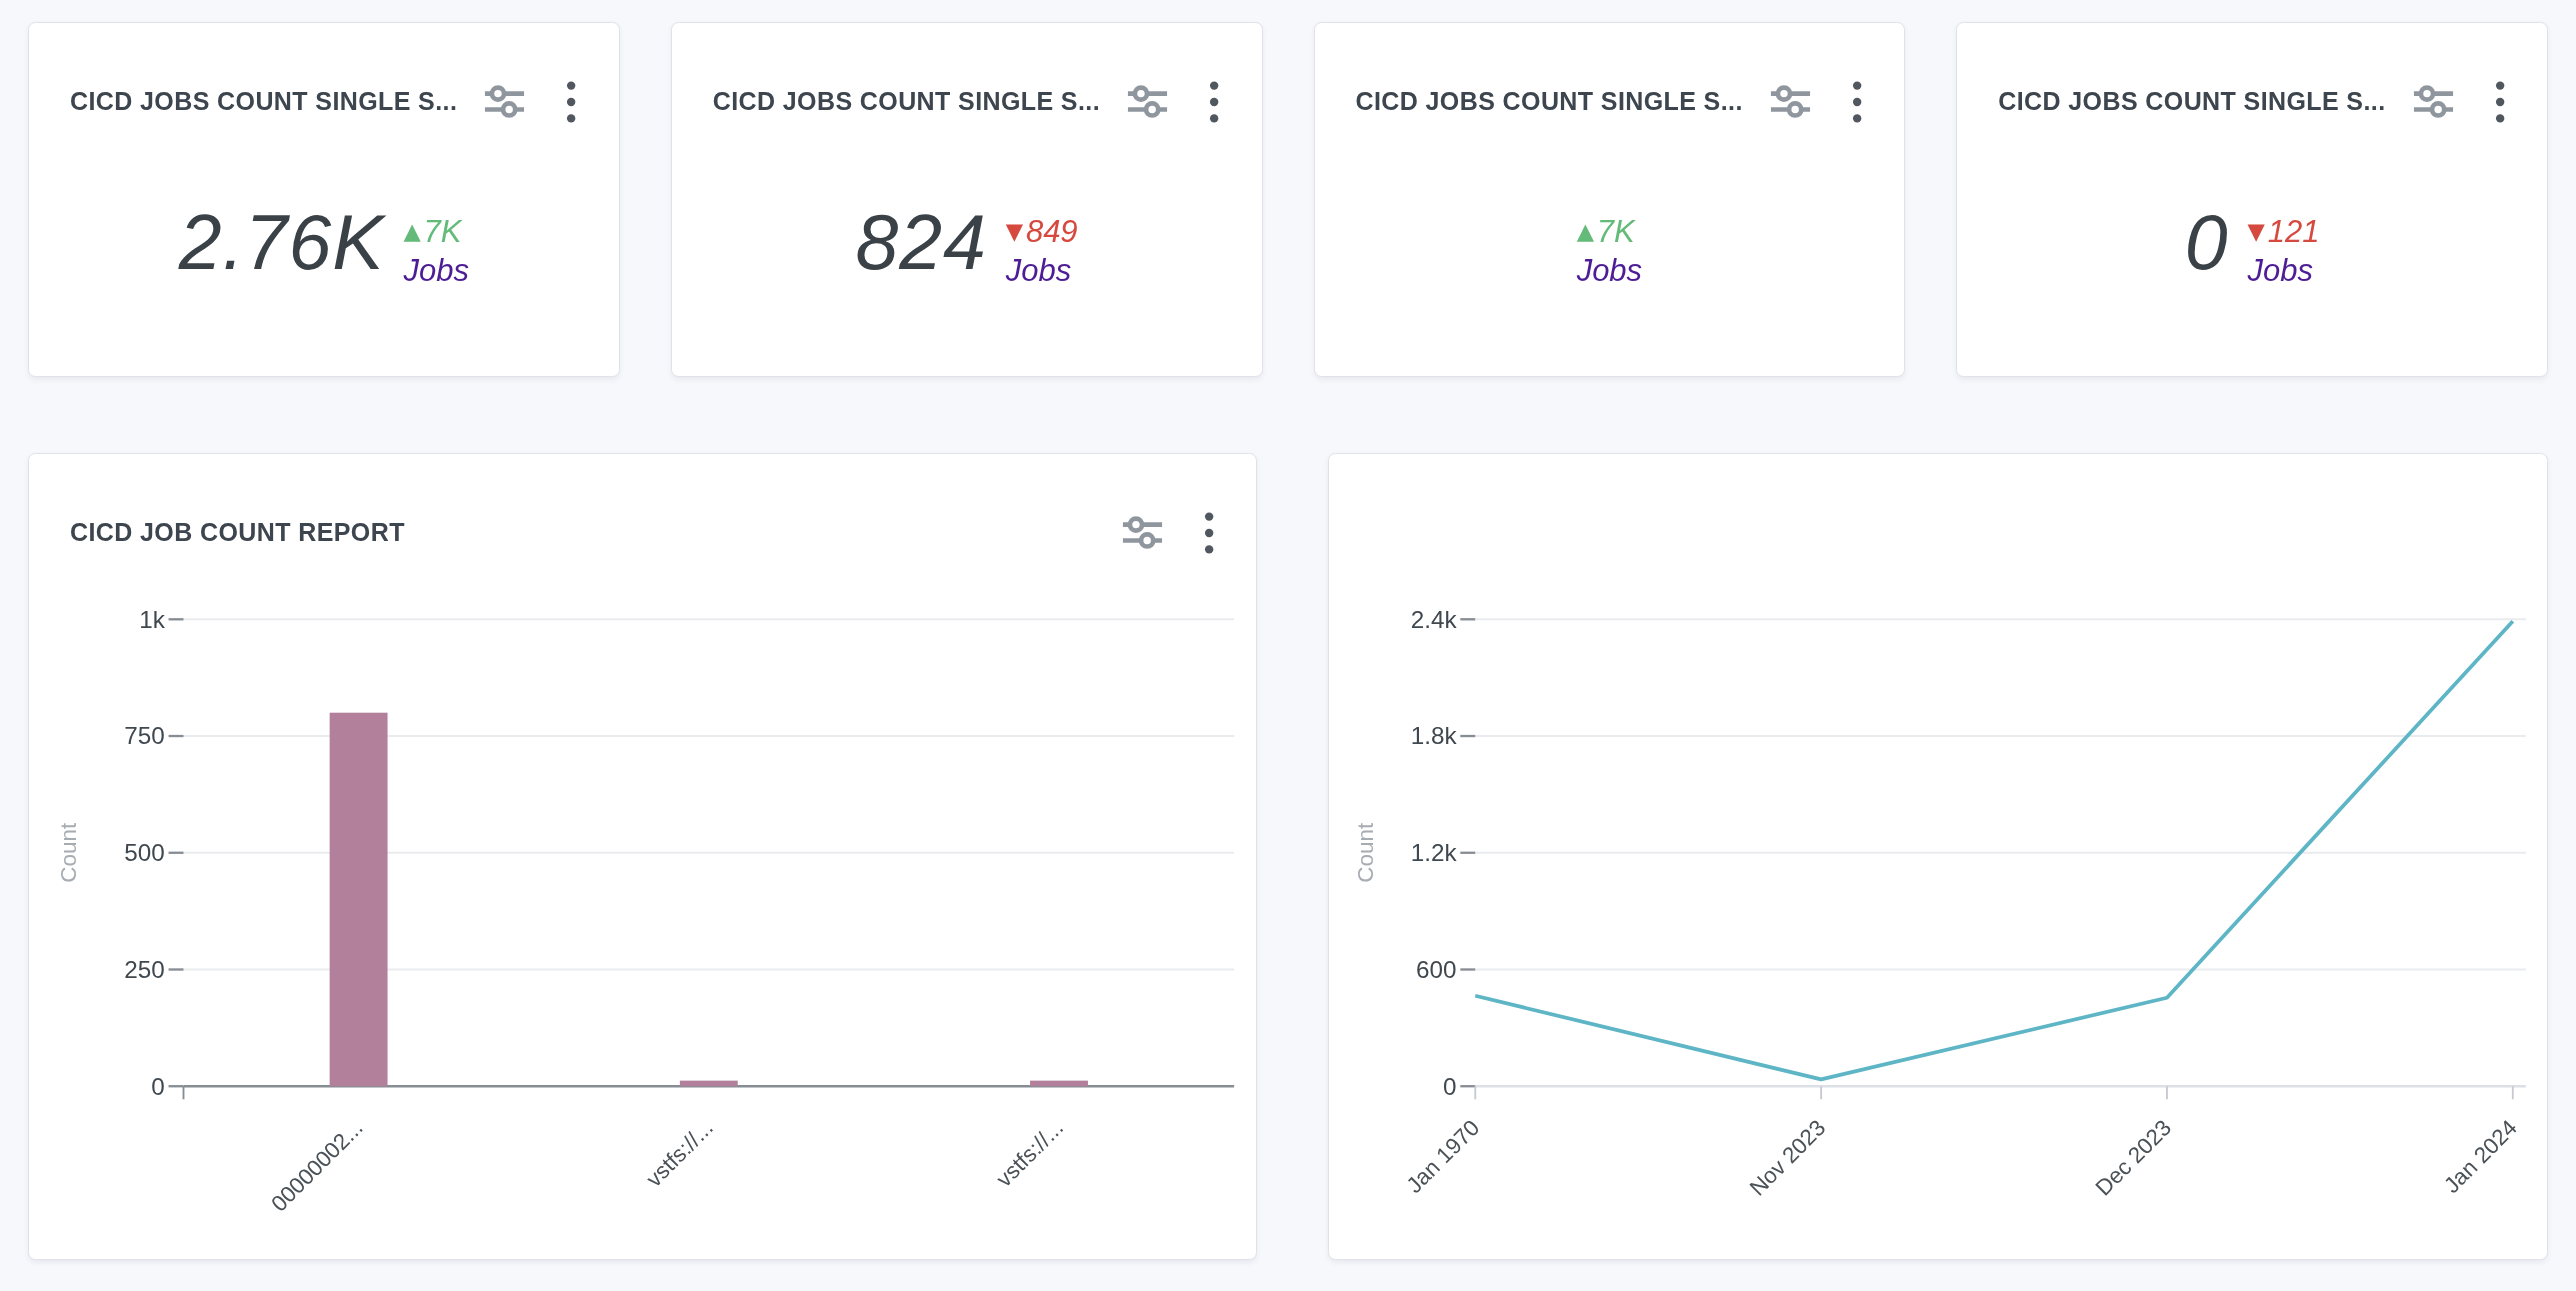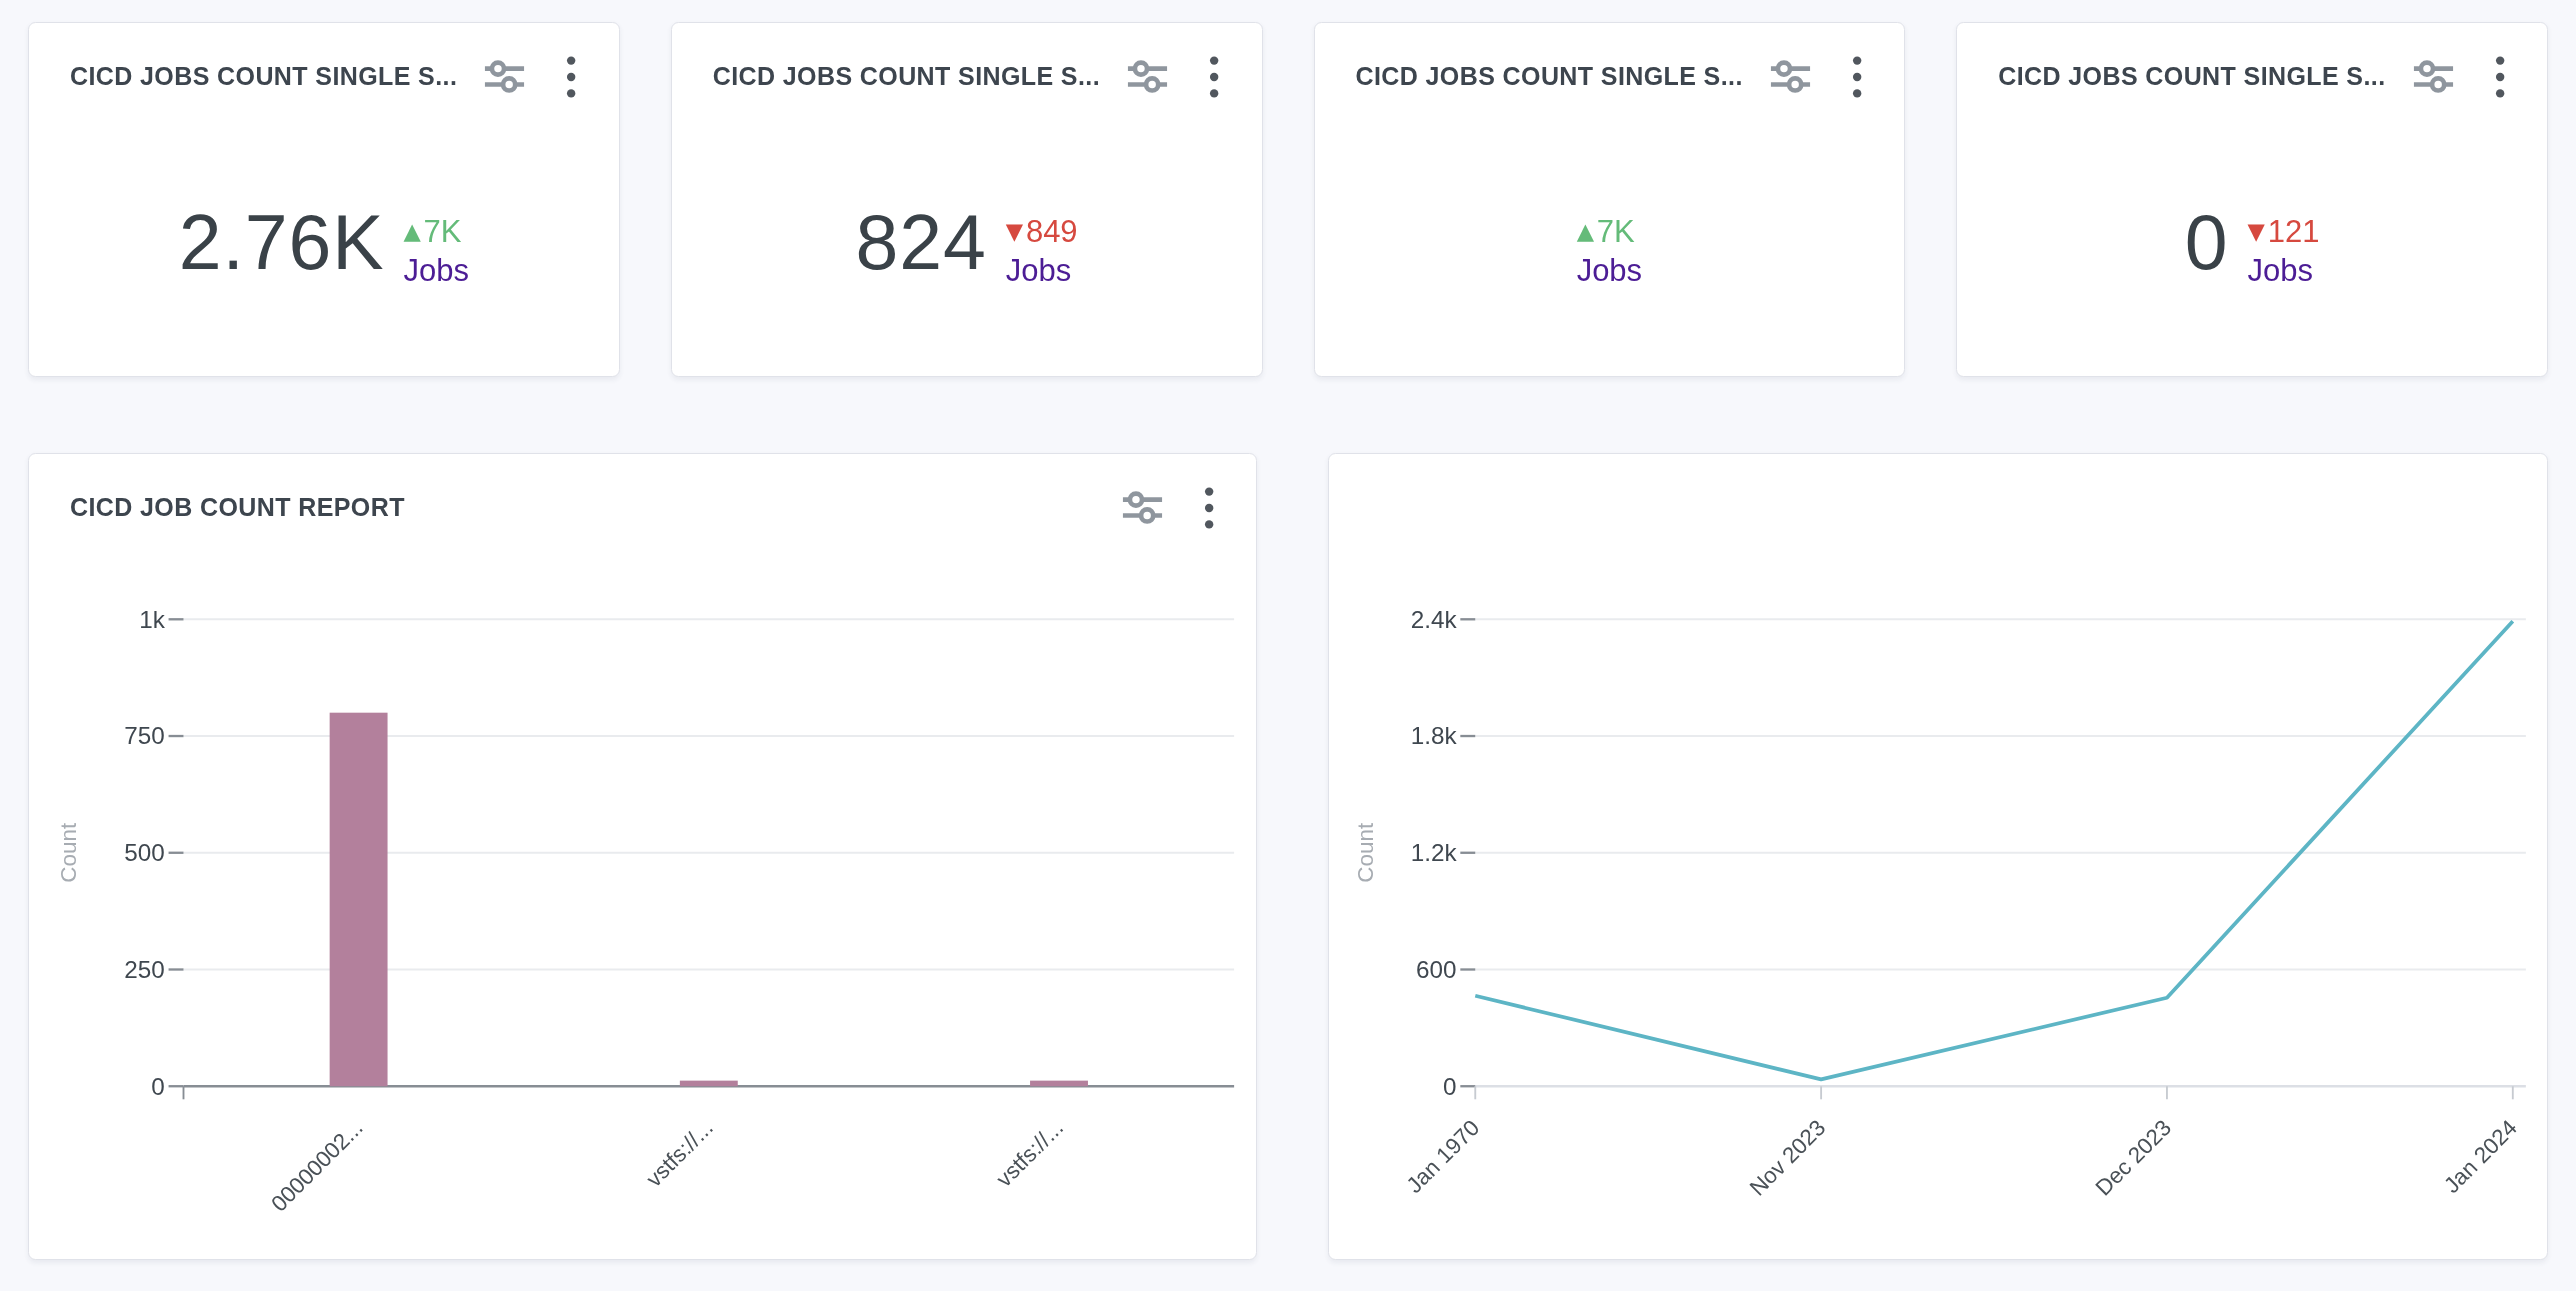--- a/index.html
+++ b/index.html
@@ -18,33 +18,33 @@
     border-radius:7.5px;
     box-shadow:0 2.8px 5.6px rgba(45,55,90,.07);
     box-sizing:border-box;
     position:relative;
   }
   .kpi-card{flex:1 1 0;height:355px}
   .bar-card{width:1229px;height:807px;flex:none}
   .line-card{flex:1 1 0;height:807px}
   .card-header{
     display:flex;align-items:center;
-    padding:32px 42px 0 41px;
+    padding:57px 42px 0 41px;
     justify-content:space-between;
   }
   .card-title{
     font-size:25px;font-weight:bold;color:#3d454e;
     letter-spacing:0.4px;white-space:nowrap;overflow:hidden;
   }
   .header-icons{margin-left:auto;display:flex;align-items:center;gap:41px}
   .icon-btn{background:none;border:none;padding:0;cursor:pointer;display:flex;align-items:center}
   
   .kpi-content{
     position:absolute;left:0;right:0;top:181px;
-    display:flex;justify-content:center;align-items:flex-start;gap:19px;
+    display:flex;justify-content:center;align-items:flex-start;gap:19px;font-style:italic;
   }
   .kpi-value{font-size:77px;line-height:1;color:#3a4248;letter-spacing:0.9px}
   .kpi-side{display:flex;flex-direction:column;align-items:flex-start;gap:8.4px;margin-top:12px}
   .kpi-delta{font-size:31px;line-height:1;display:flex;align-items:center;gap:2.8px;font-weight:normal}
   .kpi-delta.up{color:#64bb79}
   .kpi-delta.down{color:#d6493f}
   .delta-arrow{font-size:22.5px;line-height:1;font-family:"DejaVu Sans",sans-serif}
   .kpi-unit{font-size:31px;line-height:1;color:#4c1d95}
   .chart-svg{position:absolute;left:0;top:0;width:100%;height:100%}
   .chart-svg text{font-family:"Liberation Sans",sans-serif}

